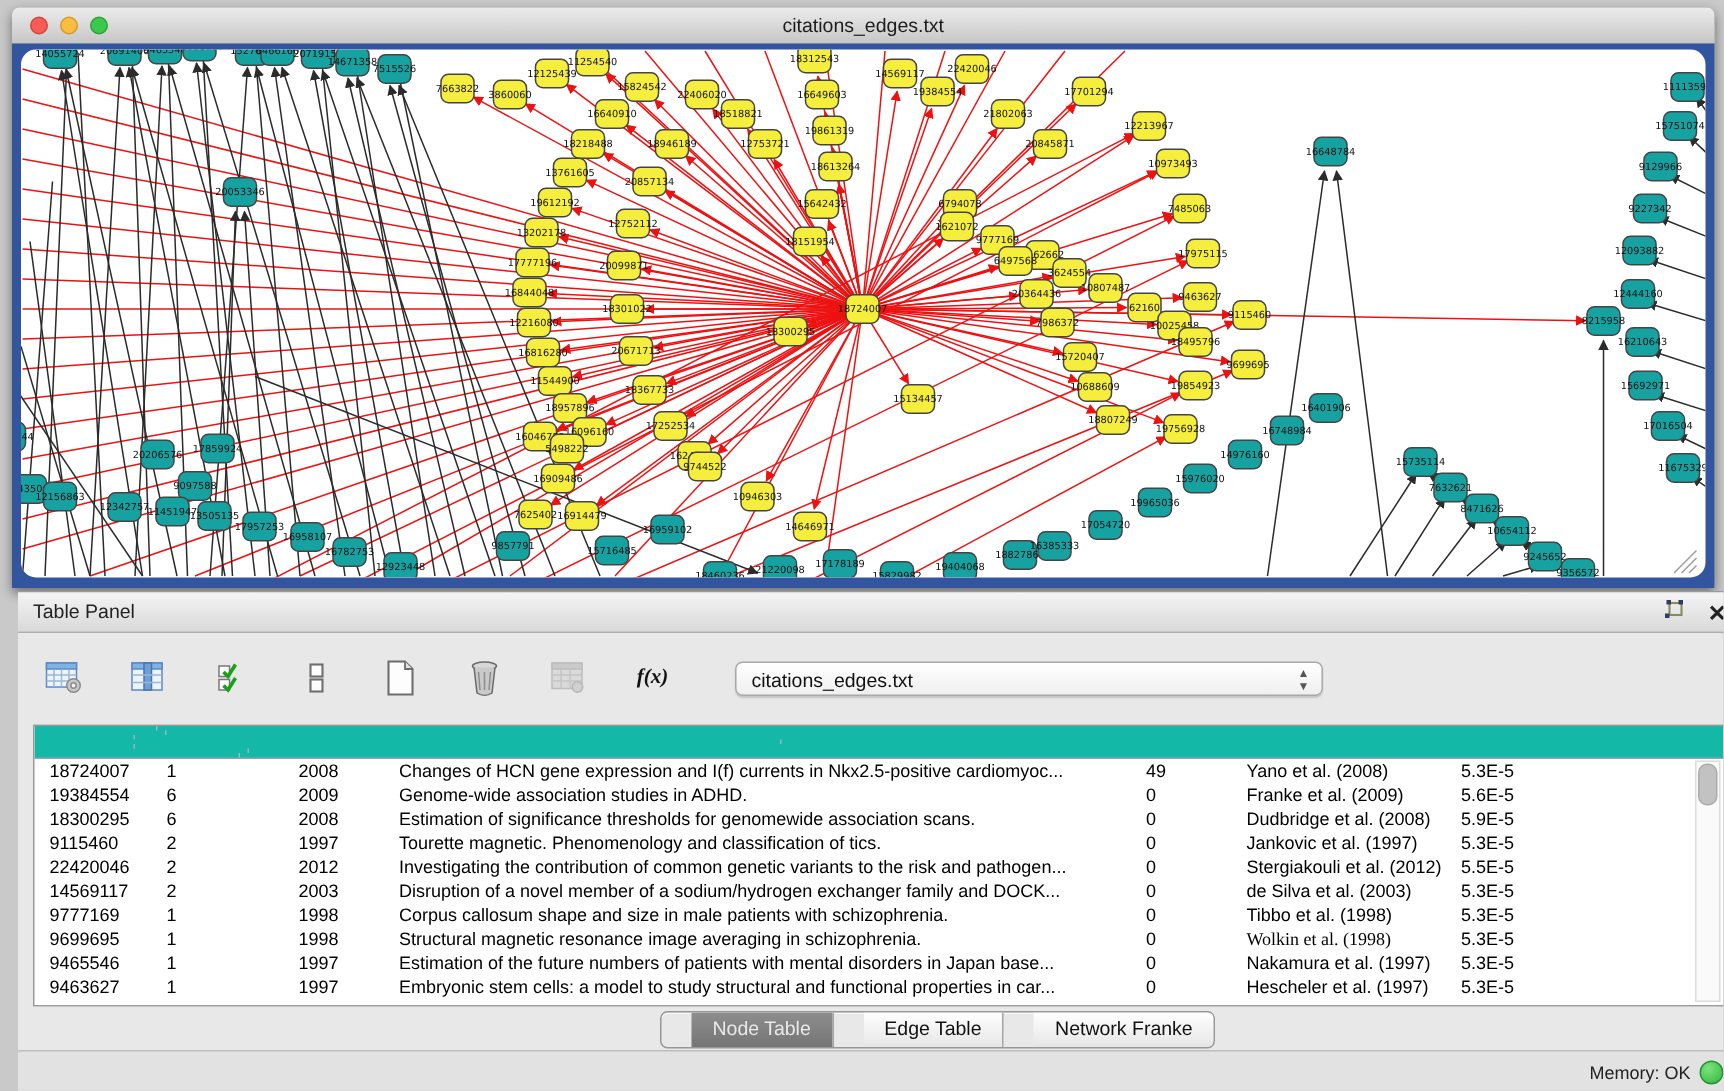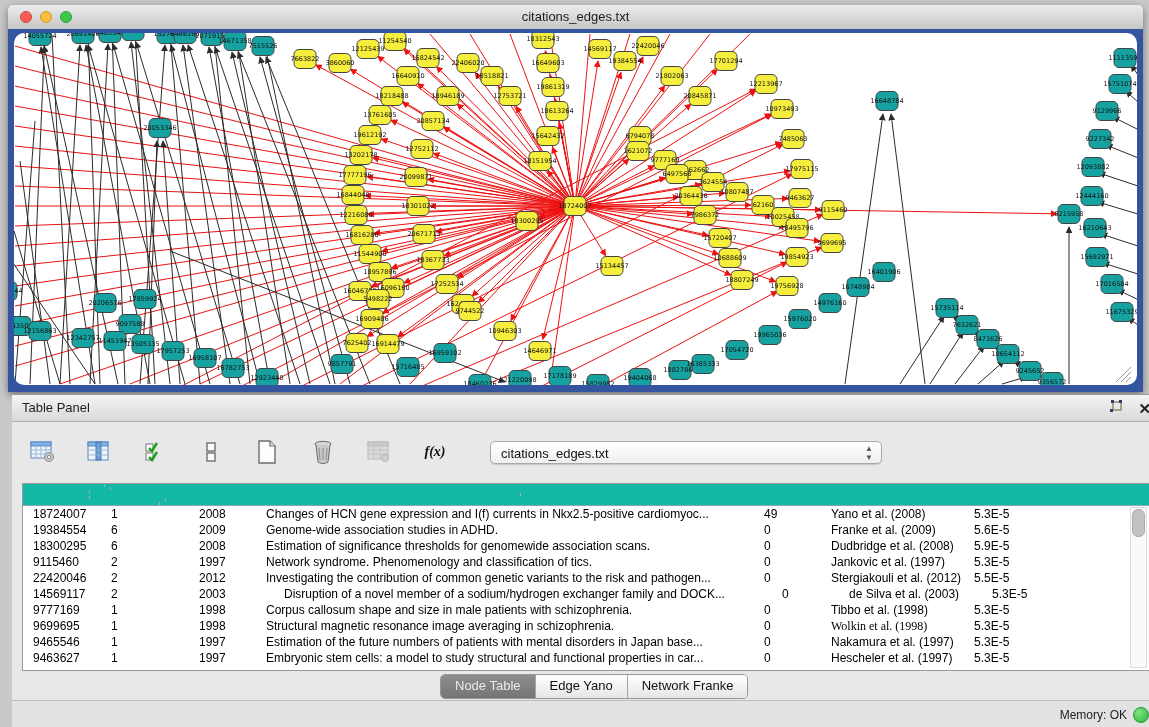--- a/index.html
+++ b/index.html
@@ -59,21 +59,21 @@
   .vscroll{position:absolute;top:23px;right:2px;bottom:2px;width:15px;
     border:1px solid #dcdcdc;background:#fafafa;}
   .vthumb{position:absolute;top:1px;left:1px;width:11px;height:26px;
     border-radius:6px;background:#c2c2c2;border:1px solid #ababab;}
 
   .tabs{position:absolute;left:428px;top:279px;height:23px;display:flex;
     border:1px solid #979797;border-radius:5px;overflow:hidden;
     box-shadow:inset 0 1px 0 rgba(255,255,255,.6);}
   .tab{font-size:13px;padding:0 14px;line-height:22px;
     background:linear-gradient(#ffffff,#e6e6e6);color:#111;
-    border-right:1px solid #a5a5a5;}
+    border-right:1px solid #a5a5a5;margin-left:20px;}
   .tab:last-child{border-right:none;}
   .tab.selected{background:linear-gradient(#8d8d8d,#757575);color:#e9e9e9;}
 
   .statusbar{position:absolute;left:0;right:0;bottom:0;height:27px;
     background:#e2e2e2;border-top:1px solid #bdbdbd;}
   .mem{position:absolute;right:34px;top:7px;font-size:12px;color:#222;}
   .memdot{position:absolute;right:12px;top:6px;width:14px;height:14px;
     border-radius:50%;background:radial-gradient(circle at 35% 30%,#7ee27f,#2eb93c);
     border:1px solid #2a9134;}
 </style>
@@ -927,39 +927,39 @@
           <div class="td" style="width: 67px;">2008</div>
           <div class="td" style="width: 498px;">Estimation of significance thresholds for genomewide association scans.</div>
           <div class="td" style="width: 67px;">0</div>
           <div class="td" style="width: 143px;">Dudbridge et al. (2008)</div>
           <div class="td" style="width: 137px;">5.9E-5</div>
         </div>
         <div class="tr">
           <div class="td" style="width: 78px; margin-left: 4px;">9115460</div>
           <div class="td" style="width: 88px;">2</div>
           <div class="td" style="width: 67px;">1997</div>
-          <div class="td" style="width: 498px;">Network syndrome. Phenomenology and classification of tics.</div>
+          <div class="td" style="width: 498px;">Tourette magnetic. Phenomenology and classification of tics.</div>
           <div class="td" style="width: 67px;">0</div>
           <div class="td" style="width: 143px;">Jankovic et al. (1997)</div>
           <div class="td" style="width: 137px;">5.3E-5</div>
         </div>
         <div class="tr">
           <div class="td" style="width: 78px; margin-left: 4px;">22420046</div>
           <div class="td" style="width: 88px;">2</div>
           <div class="td" style="width: 67px;">2012</div>
           <div class="td" style="width: 498px;">Investigating the contribution of common genetic variants to the risk and pathogen...</div>
           <div class="td" style="width: 67px;">0</div>
           <div class="td" style="width: 143px;">Stergiakouli et al. (2012)</div>
           <div class="td" style="width: 137px;">5.5E-5</div>
         </div>
         <div class="tr">
           <div class="td" style="width: 78px; margin-left: 4px;">14569117</div>
           <div class="td" style="width: 88px;">2</div>
           <div class="td" style="width: 67px;">2003</div>
-          <div class="td" style="width: 498px; margin-left: 18px;">Disruption of a novel member of a sodium/hydrogen exchanger family and DOCK...</div>
+          <div class="td" style="width: 498px;">Disruption of a novel member of a sodium/hydrogen exchanger family and DOCK...</div>
           <div class="td" style="width: 67px;">0</div>
           <div class="td" style="width: 143px;">de Silva et al. (2003)</div>
           <div class="td" style="width: 137px;">5.3E-5</div>
         </div>
         <div class="tr">
           <div class="td" style="width: 78px; margin-left: 4px;">9777169</div>
           <div class="td" style="width: 88px;">1</div>
           <div class="td" style="width: 67px;">1998</div>
           <div class="td" style="width: 498px;">Corpus callosum shape and size in male patients with schizophrenia.</div>
           <div class="td" style="width: 67px;">0</div>
@@ -994,21 +994,21 @@
           <div class="td" style="width: 137px;">5.3E-5</div>
         </div>
       </div>
     <div class="vscroll">
       <div class="vthumb"></div>
     </div>
   </div>
 
   <div class="tabs" id="tabs">
       <div class="tab selected">Node Table</div>
-      <div class="tab">Edge Yano</div>
+      <div class="tab">Edge Table</div>
       <div class="tab">Network Franke</div>
     </div>
 
   <div class="statusbar">
     <span class="mem">Memory: OK</span>
     <span class="memdot"></span>
   </div>
 </div>
 
 </body></html>

